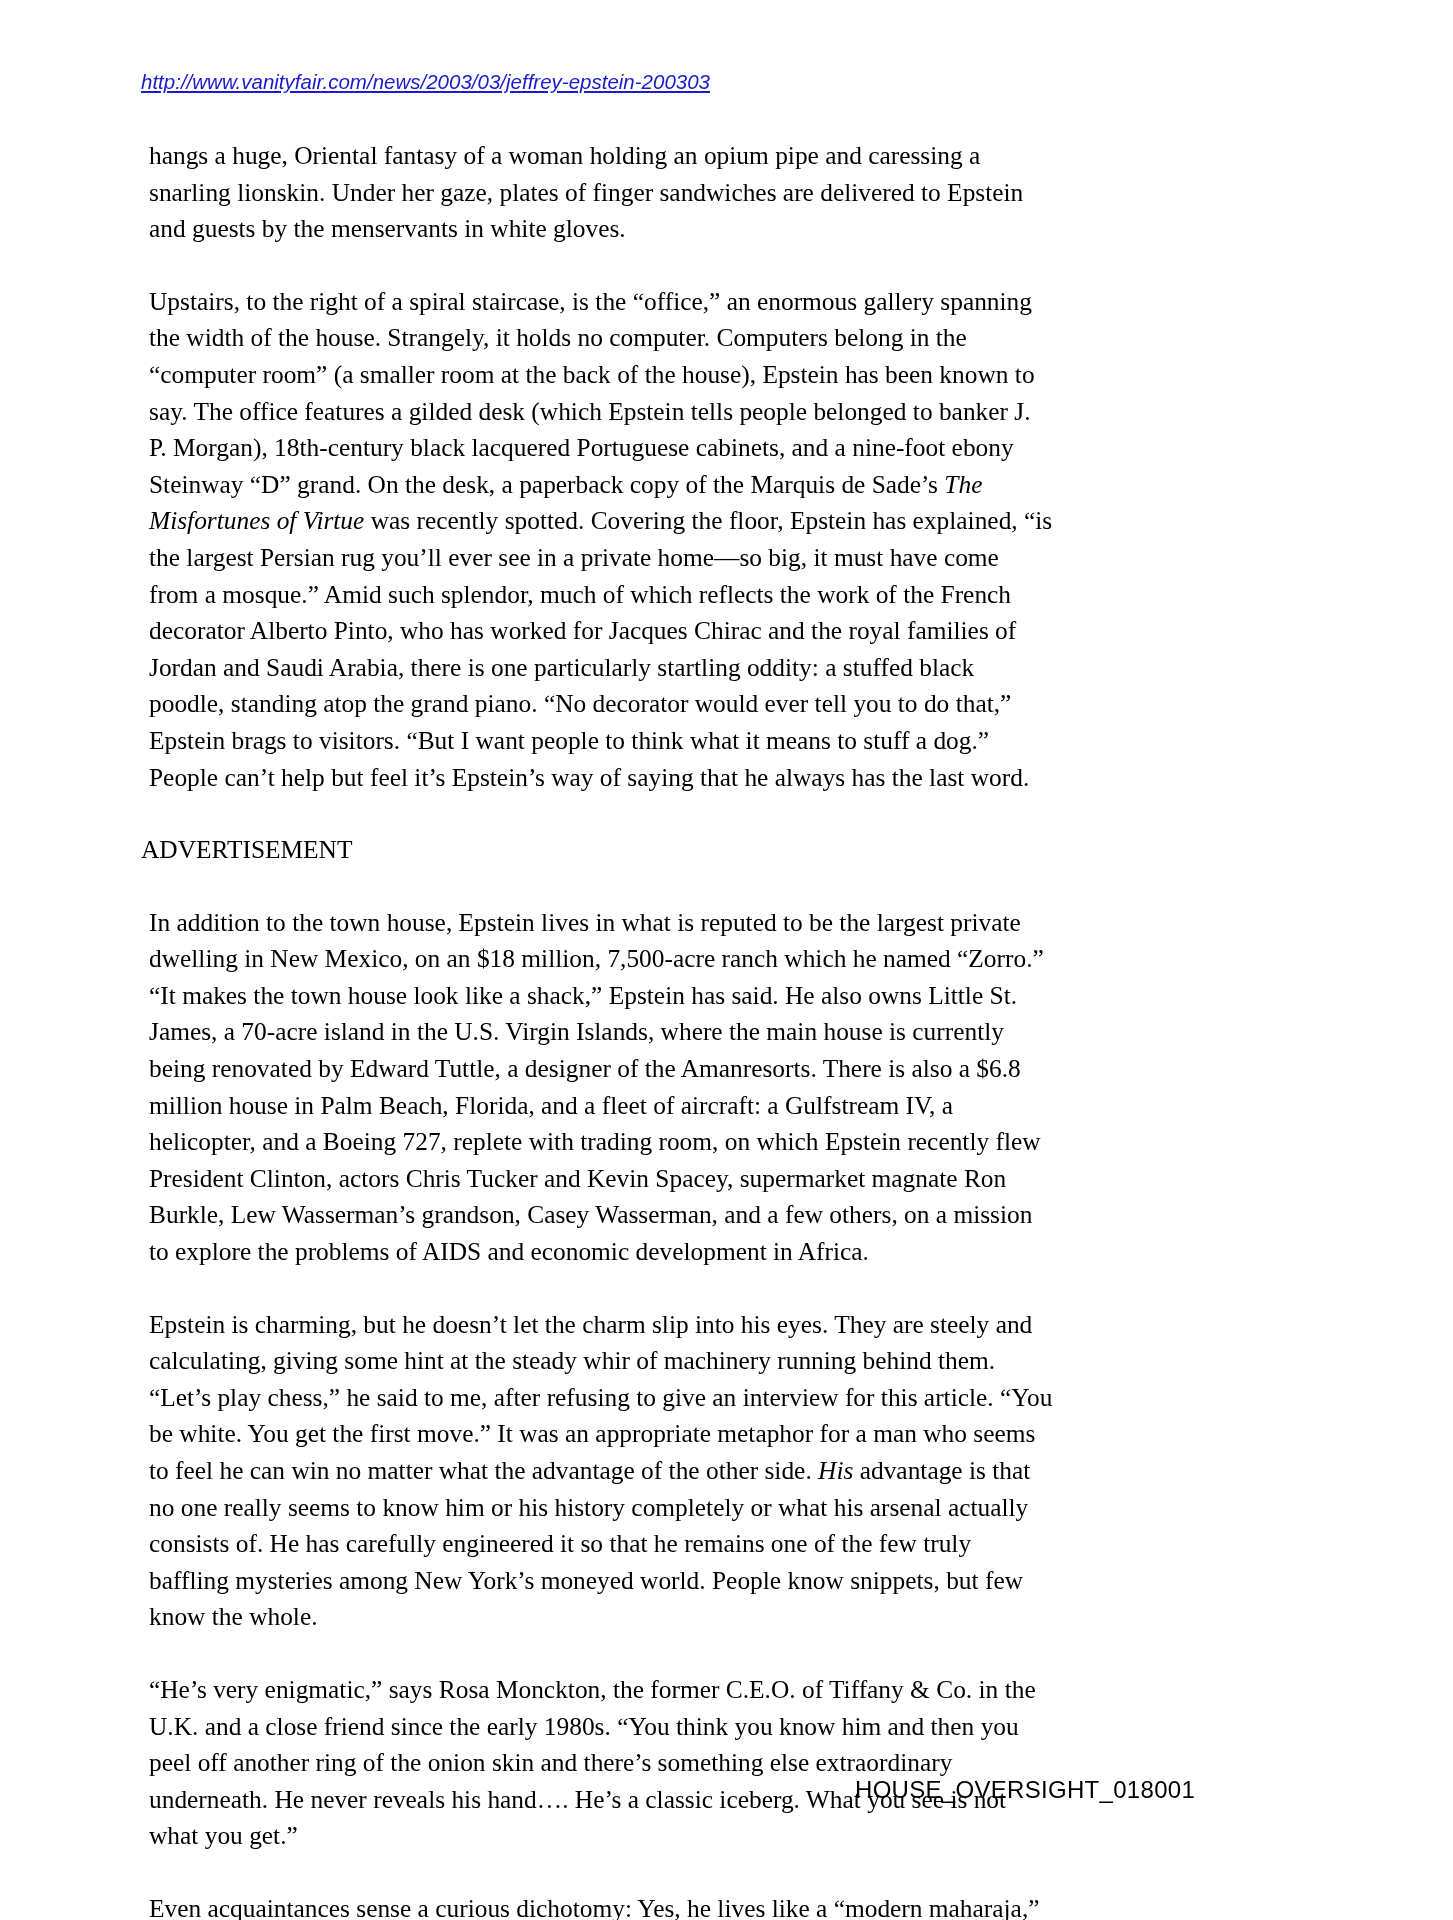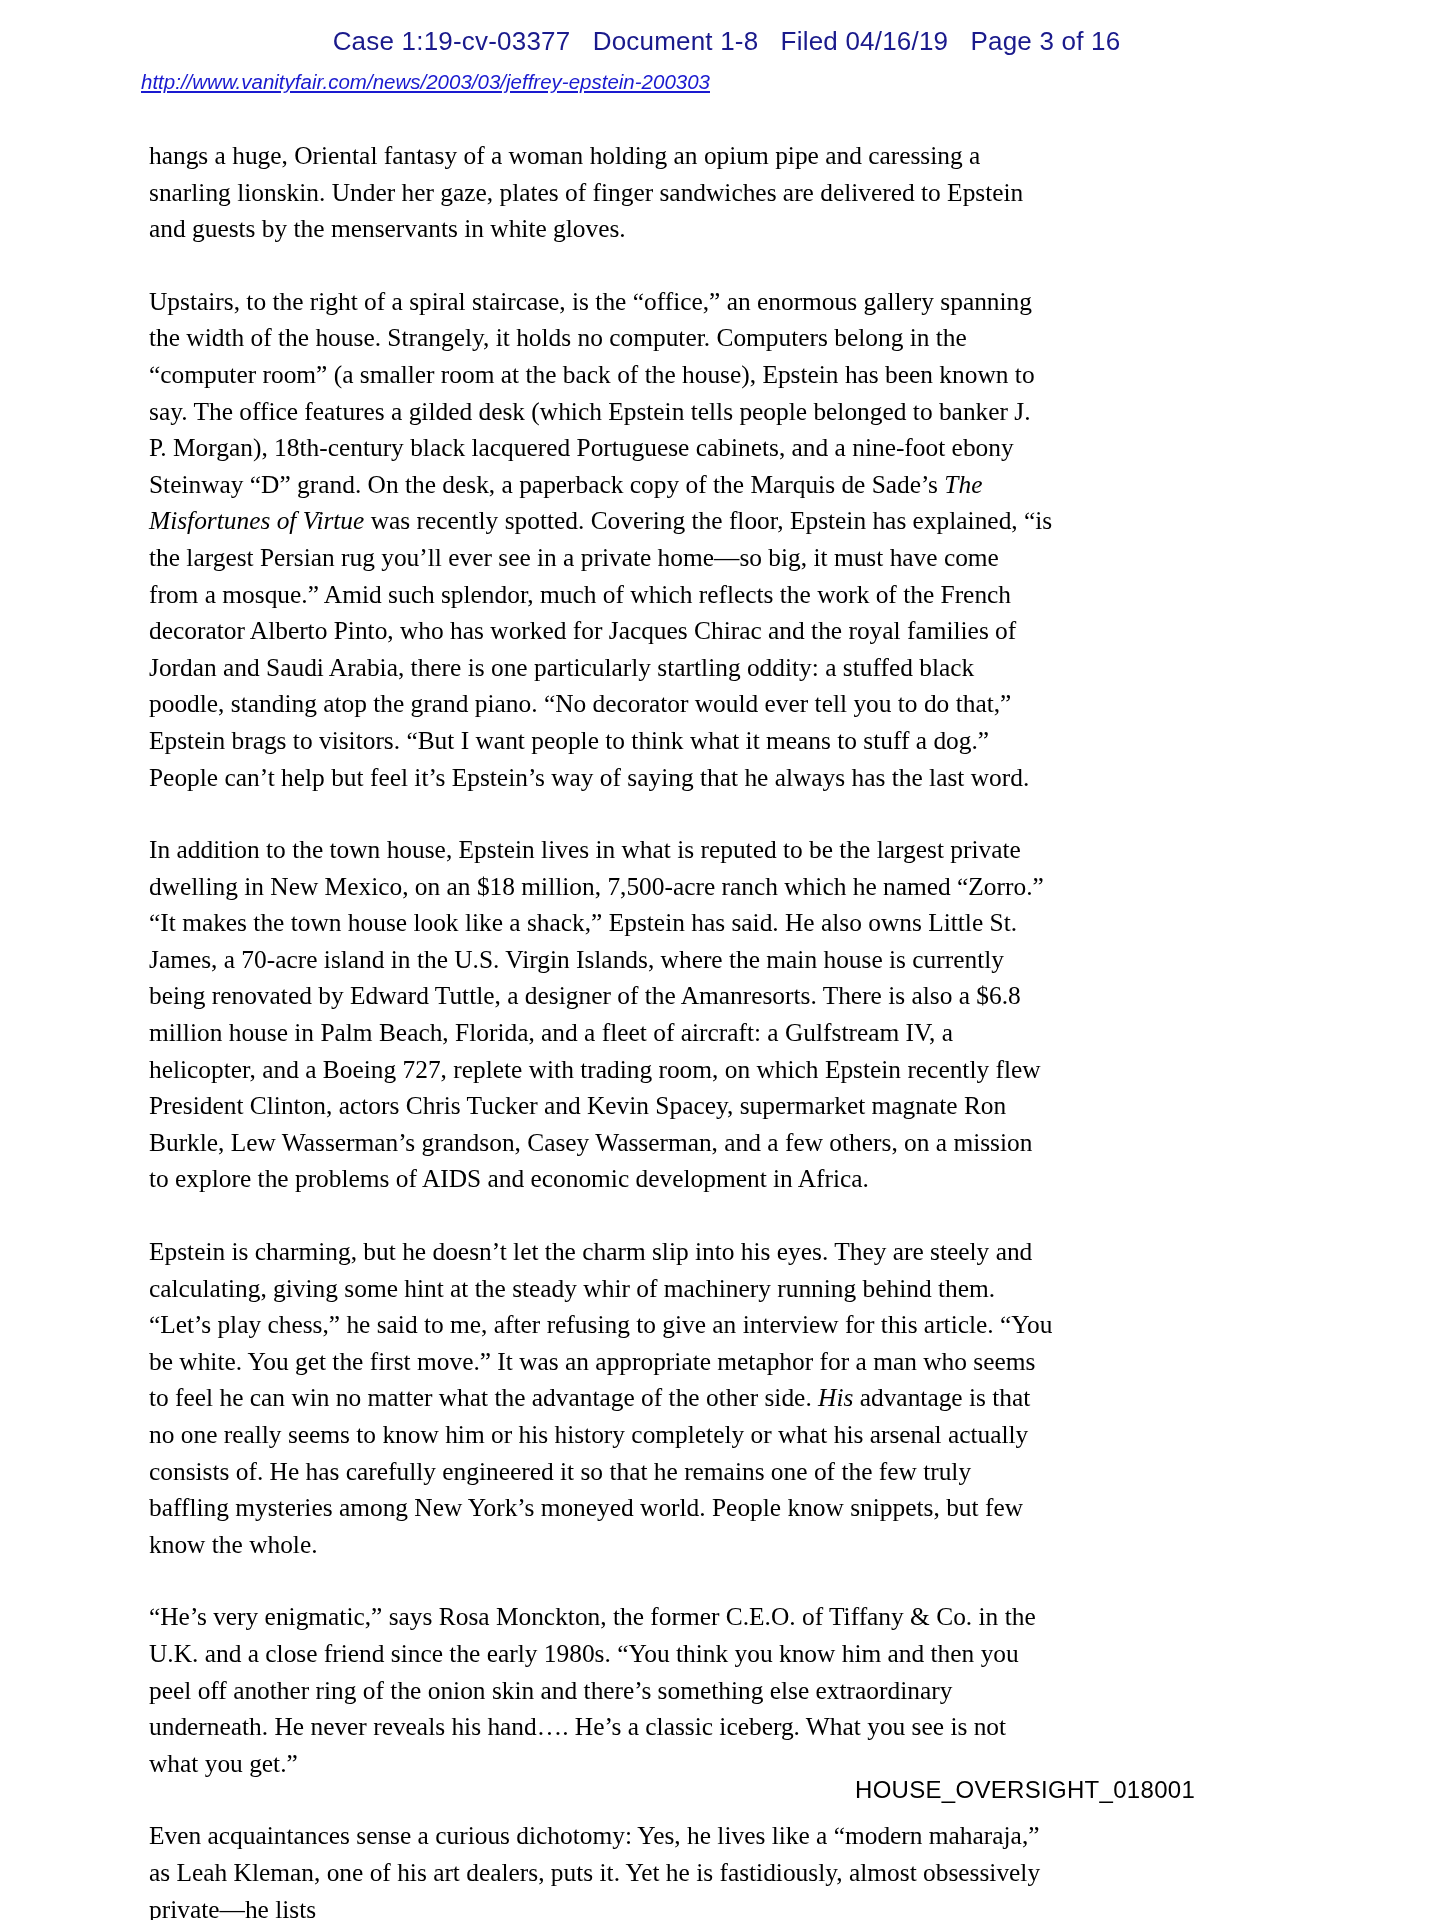--- a/index.html
+++ b/index.html
@@ -74,30 +74,30 @@
     font-size: 24px;
     letter-spacing: 0.3px;
     color: #000000;
   }
 </style>
 </head>
 <body>
 
 <div class="page">
 
-  <div class="court-stamp">Case 1:19-cv-03377   Document 1-8   Filed 04/16/19   Page 3 of 16</div>
 
   <a class="source-url">http://www.vanityfair.com/news/2003/03/jeffrey-epstein-200303</a>
 
   <div class="body-text">
 
     <p class="para">hangs a huge, Oriental fantasy of a woman holding an opium pipe and caressing a snarling lionskin. Under her gaze, plates of finger sandwiches are delivered to Epstein and guests by the menservants in white gloves.</p>
 
     <p class="para"><span>Upstairs, to the right of a spiral staircase, is the “office,” an enormous gallery spanning the width of the house. Strangely, it holds no computer. Computers belong in the “computer room” (a smaller room at the back of the house), Epstein has been known to say. The office features a gilded desk (which Epstein tells people belonged to banker J. P. Morgan), 18th-century black lacquered Portuguese cabinets, and a nine-foot ebony Steinway “D” grand. On the desk, a paperback copy of the Marquis de Sade’s </span><span class="ital">The Misfortunes of Virtue</span><span> was recently spotted. Covering the floor, Epstein has explained, “is the largest Persian rug you’ll ever see in a private home—so big, it must have come from a mosque.” Amid such splendor, much of which reflects the work of the French decorator Alberto Pinto, who has worked for Jacques Chirac and the royal families of Jordan and Saudi Arabia, there is one particularly startling oddity: a stuffed black poodle, standing atop the grand piano. “No decorator would ever tell you to do that,” Epstein brags to visitors. “But I want people to think what it means to stuff a dog.” People can’t help but feel it’s Epstein’s way of saying that he always has the last word.</span></p>
 
+    <p class="para-ad">ADVERTISEMENT</p>
 
     <p class="para">In addition to the town house, Epstein lives in what is reputed to be the largest private dwelling in New Mexico, on an $18 million, 7,500-acre ranch which he named “Zorro.” “It makes the town house look like a shack,” Epstein has said. He also owns Little St. James, a 70-acre island in the U.S. Virgin Islands, where the main house is currently being renovated by Edward Tuttle, a designer of the Amanresorts. There is also a $6.8 million house in Palm Beach, Florida, and a fleet of aircraft: a Gulfstream IV, a helicopter, and a Boeing 727, replete with trading room, on which Epstein recently flew President Clinton, actors Chris Tucker and Kevin Spacey, supermarket magnate Ron Burkle, Lew Wasserman’s grandson, Casey Wasserman, and a few others, on a mission to explore the problems of AIDS and economic development in Africa.</p>
 
     <p class="para"><span>Epstein is charming, but he doesn’t let the charm slip into his eyes. They are steely and calculating, giving some hint at the steady whir of machinery running behind them. “Let’s play chess,” he said to me, after refusing to give an interview for this article. “You be white. You get the first move.” It was an appropriate metaphor for a man who seems to feel he can win no matter what the advantage of the other side. </span><span class="ital">His</span><span> advantage is that no one really seems to know him or his history completely or what his arsenal actually consists of. He has carefully engineered it so that he remains one of the few truly baffling mysteries among New York’s moneyed world. People know snippets, but few know the whole.</span></p>
 
     <p class="para">“He’s very enigmatic,” says Rosa Monckton, the former C.E.O. of Tiffany &amp; Co. in the U.K. and a close friend since the early 1980s. “You think you know him and then you peel off another ring of the onion skin and there’s something else extraordinary underneath. He never reveals his hand…. He’s a classic iceberg. What you see is not what you get.”</p>
 
     <p class="para">Even acquaintances sense a curious dichotomy: Yes, he lives like a “modern maharaja,” as Leah Kleman, one of his art dealers, puts it. Yet he is fastidiously, almost obsessively private—he lists</p>
 
   </div>

